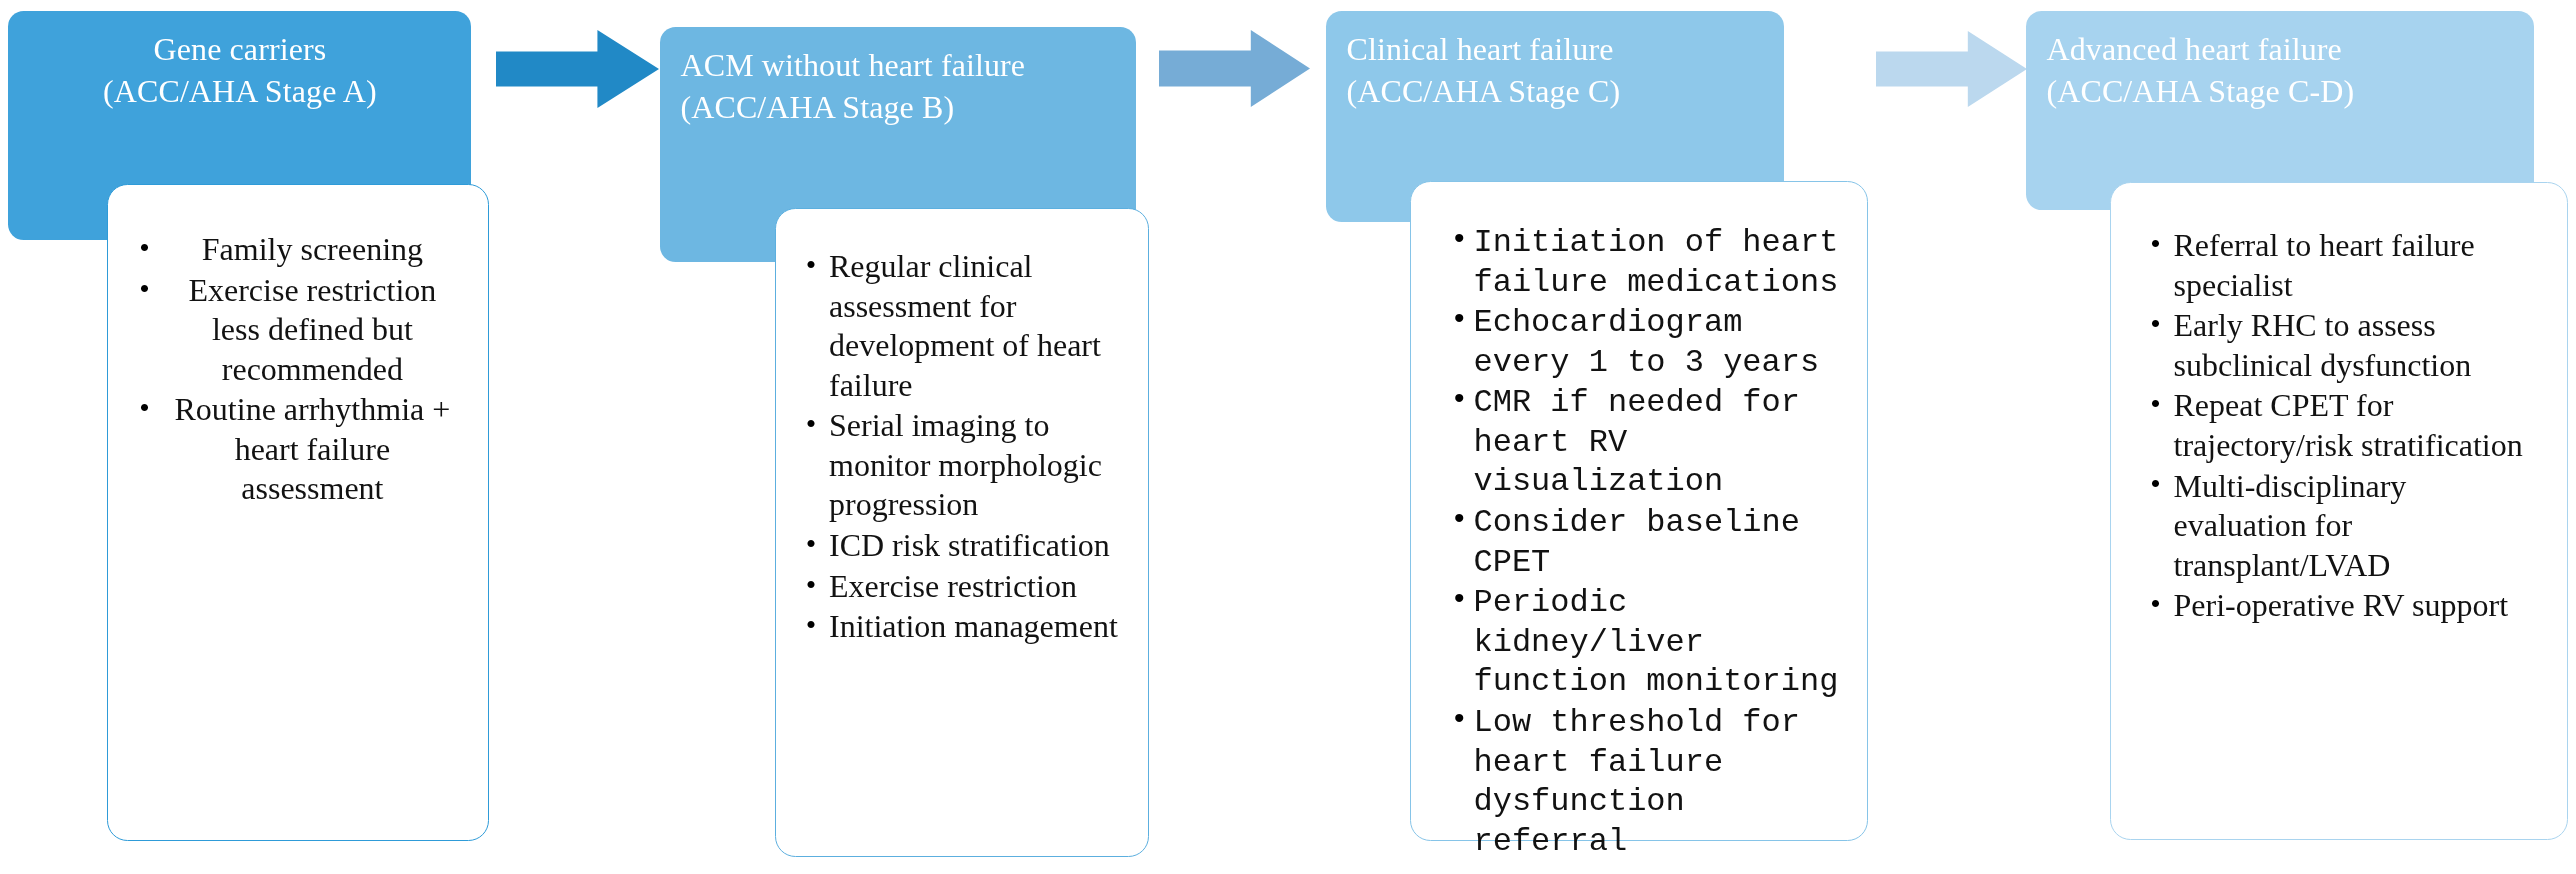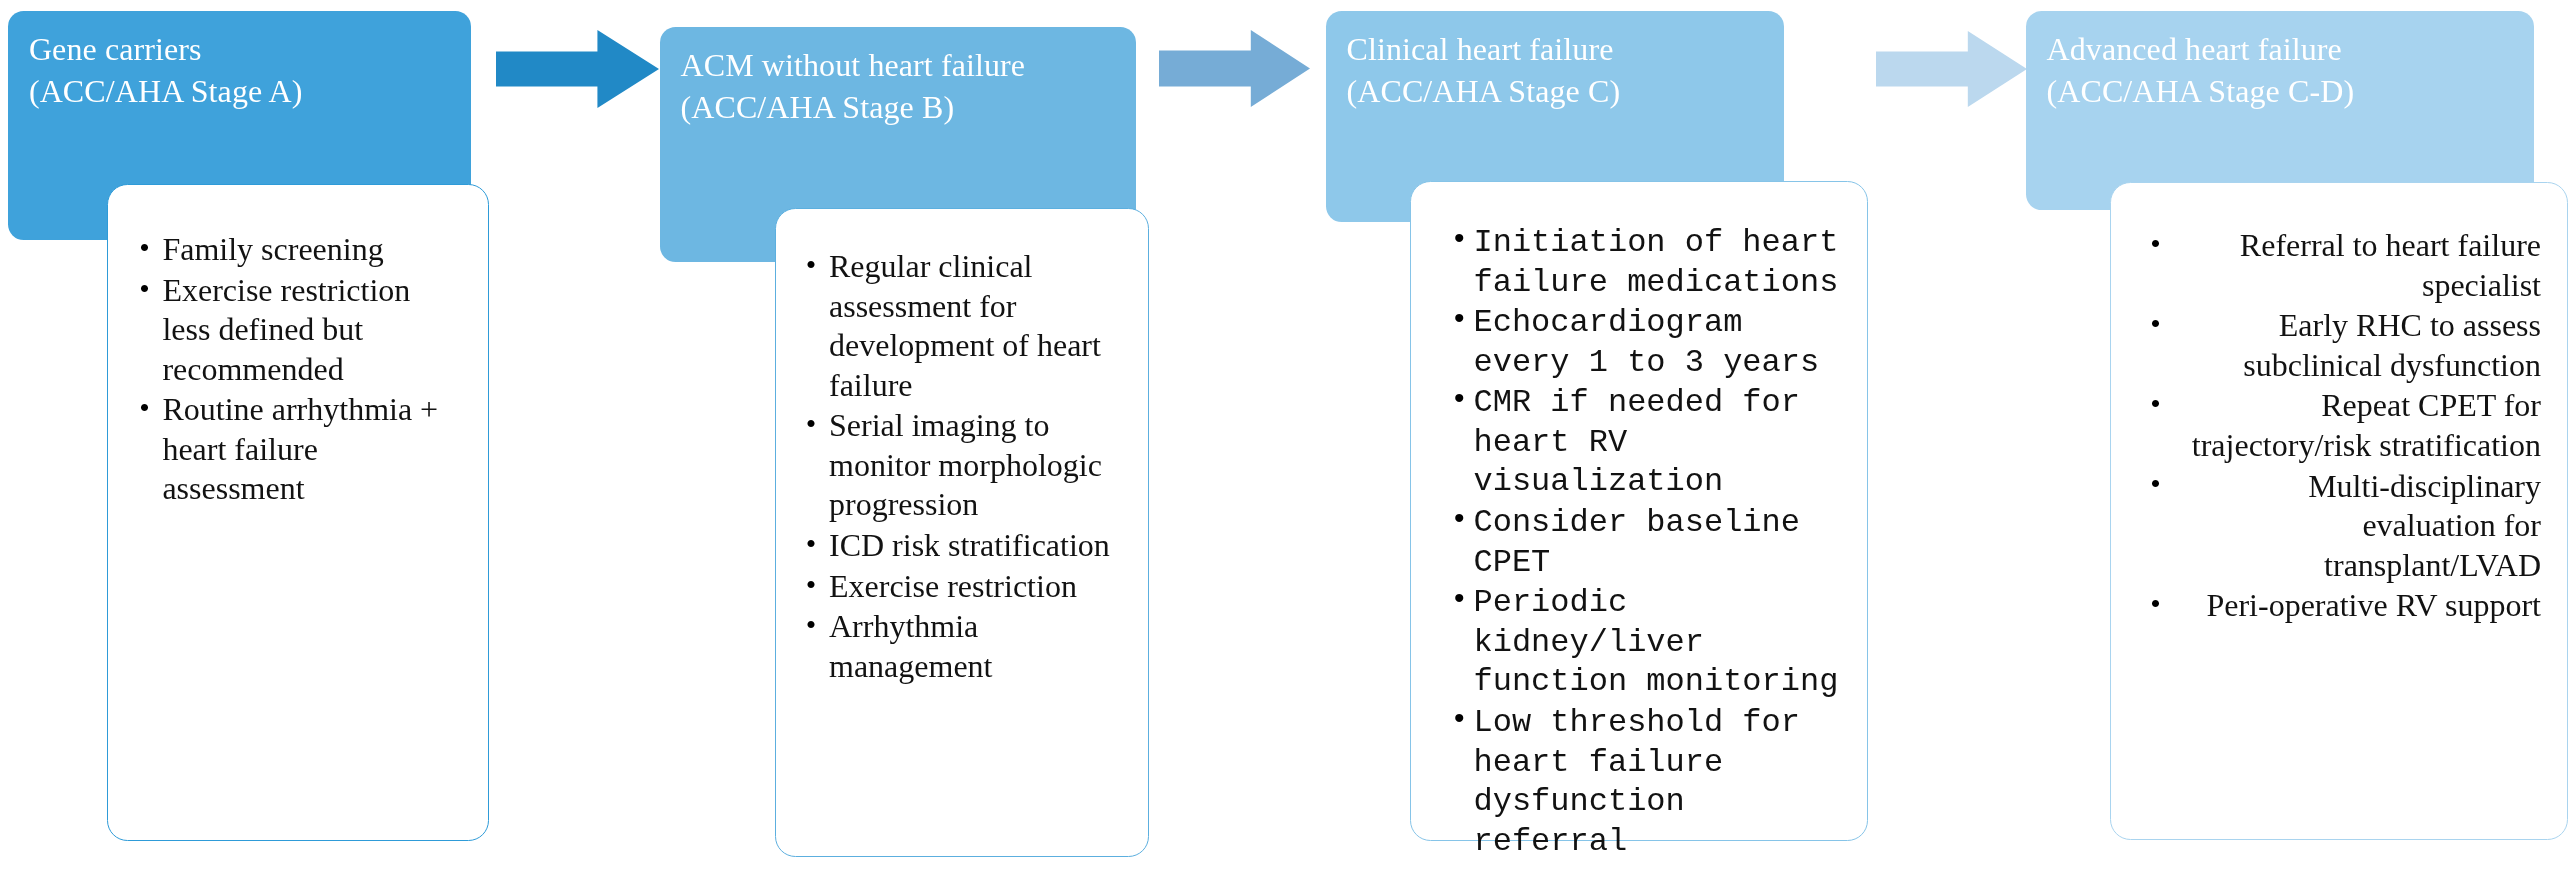--- a/index.html
+++ b/index.html
@@ -67,21 +67,21 @@
     position: absolute;
     width: 100%;
     height: 100%;
     display: block;
   }
   .arrow-wrap { position: absolute; }
 </style>
 </head>
 <body>
 
-<div class="stage" style="left:8.4px; top:0; width:482px; height:875px;">
+<div class="stage" style="left:8.4px; top:0; width:482px; height:875px;text-align:center;">
 
   <div class="stage-header" style="left:0; width:463px; height:229px; background:#3FA2DB;">Gene carriers
 (ACC/AHA Stage A)</div>
 
   <div class="stage-card" style="left:99px; top:184px; width:382px; height:657px; border-color:#2E9BD8;">
     <ul class="bullets" style="padding:37px 18px 0 18px;">
       <li>Family screening</li>
       <li>Exercise restriction less defined but recommended</li>
       <li>Routine arrhythmia + heart failure assessment</li>
     </ul>
@@ -98,21 +98,21 @@
 
   <div class="stage-header" style="left:0; width:476px; height:235px; background:#6DB7E2;">ACM without heart failure
 (ACC/AHA Stage B)</div>
 
   <div class="stage-card" style="left:115px; top:192px; width:374px; height:649px; border-color:#5CAFDF;">
     <ul class="bullets" style="padding:30px 14.5px 0 17px;">
       <li>Regular clinical assessment for development of heart failure</li>
       <li>Serial imaging to monitor morphologic progression</li>
       <li>ICD risk stratification</li>
       <li>Exercise restriction</li>
-      <li>Arrhythmia management</li>
+      <li>Initiation management</li>
     </ul>
   </div>
 </div>
 
 <div class="arrow-wrap" style="left:1159px; top:30px; width:151px; height:77px;">
   <svg class="arrow" viewBox="0 0 250 128" preserveAspectRatio="none">
     <polygon points="0,34 152,34 152,0 250,64 152,128 152,94 0,94" fill="#76ACD6"></polygon>
   </svg>
 </div>
 
@@ -138,21 +138,21 @@
     <polygon points="0,34 152,34 152,0 250,63 152,126 152,92 0,92" fill="#BBD8EE"></polygon>
   </svg>
 </div>
 
 <div class="stage" style="left:2026px; top:0; width:543px; height:875px;">
 
   <div class="stage-header" style="left:0; width:508px; height:199px; background:#A7D3EF;">Advanced heart failure
 (ACC/AHA Stage C-D)</div>
 
   <div class="stage-card" style="left:84px; top:182px; width:458px; height:658px; border-color:#A9D4EF;">
-    <ul class="bullets" style="padding:35px 18px 0 26.5px;text-align:right;">
+    <ul class="bullets" style="padding:35px 18px 0 26.5px;">
       <li>Referral to heart failure specialist</li>
       <li>Early RHC to assess subclinical dysfunction</li>
       <li>Repeat CPET for trajectory/risk stratification</li>
       <li>Multi-disciplinary evaluation for transplant/LVAD</li>
       <li>Peri-operative RV support</li>
     </ul>
   </div>
 </div>
 
 

